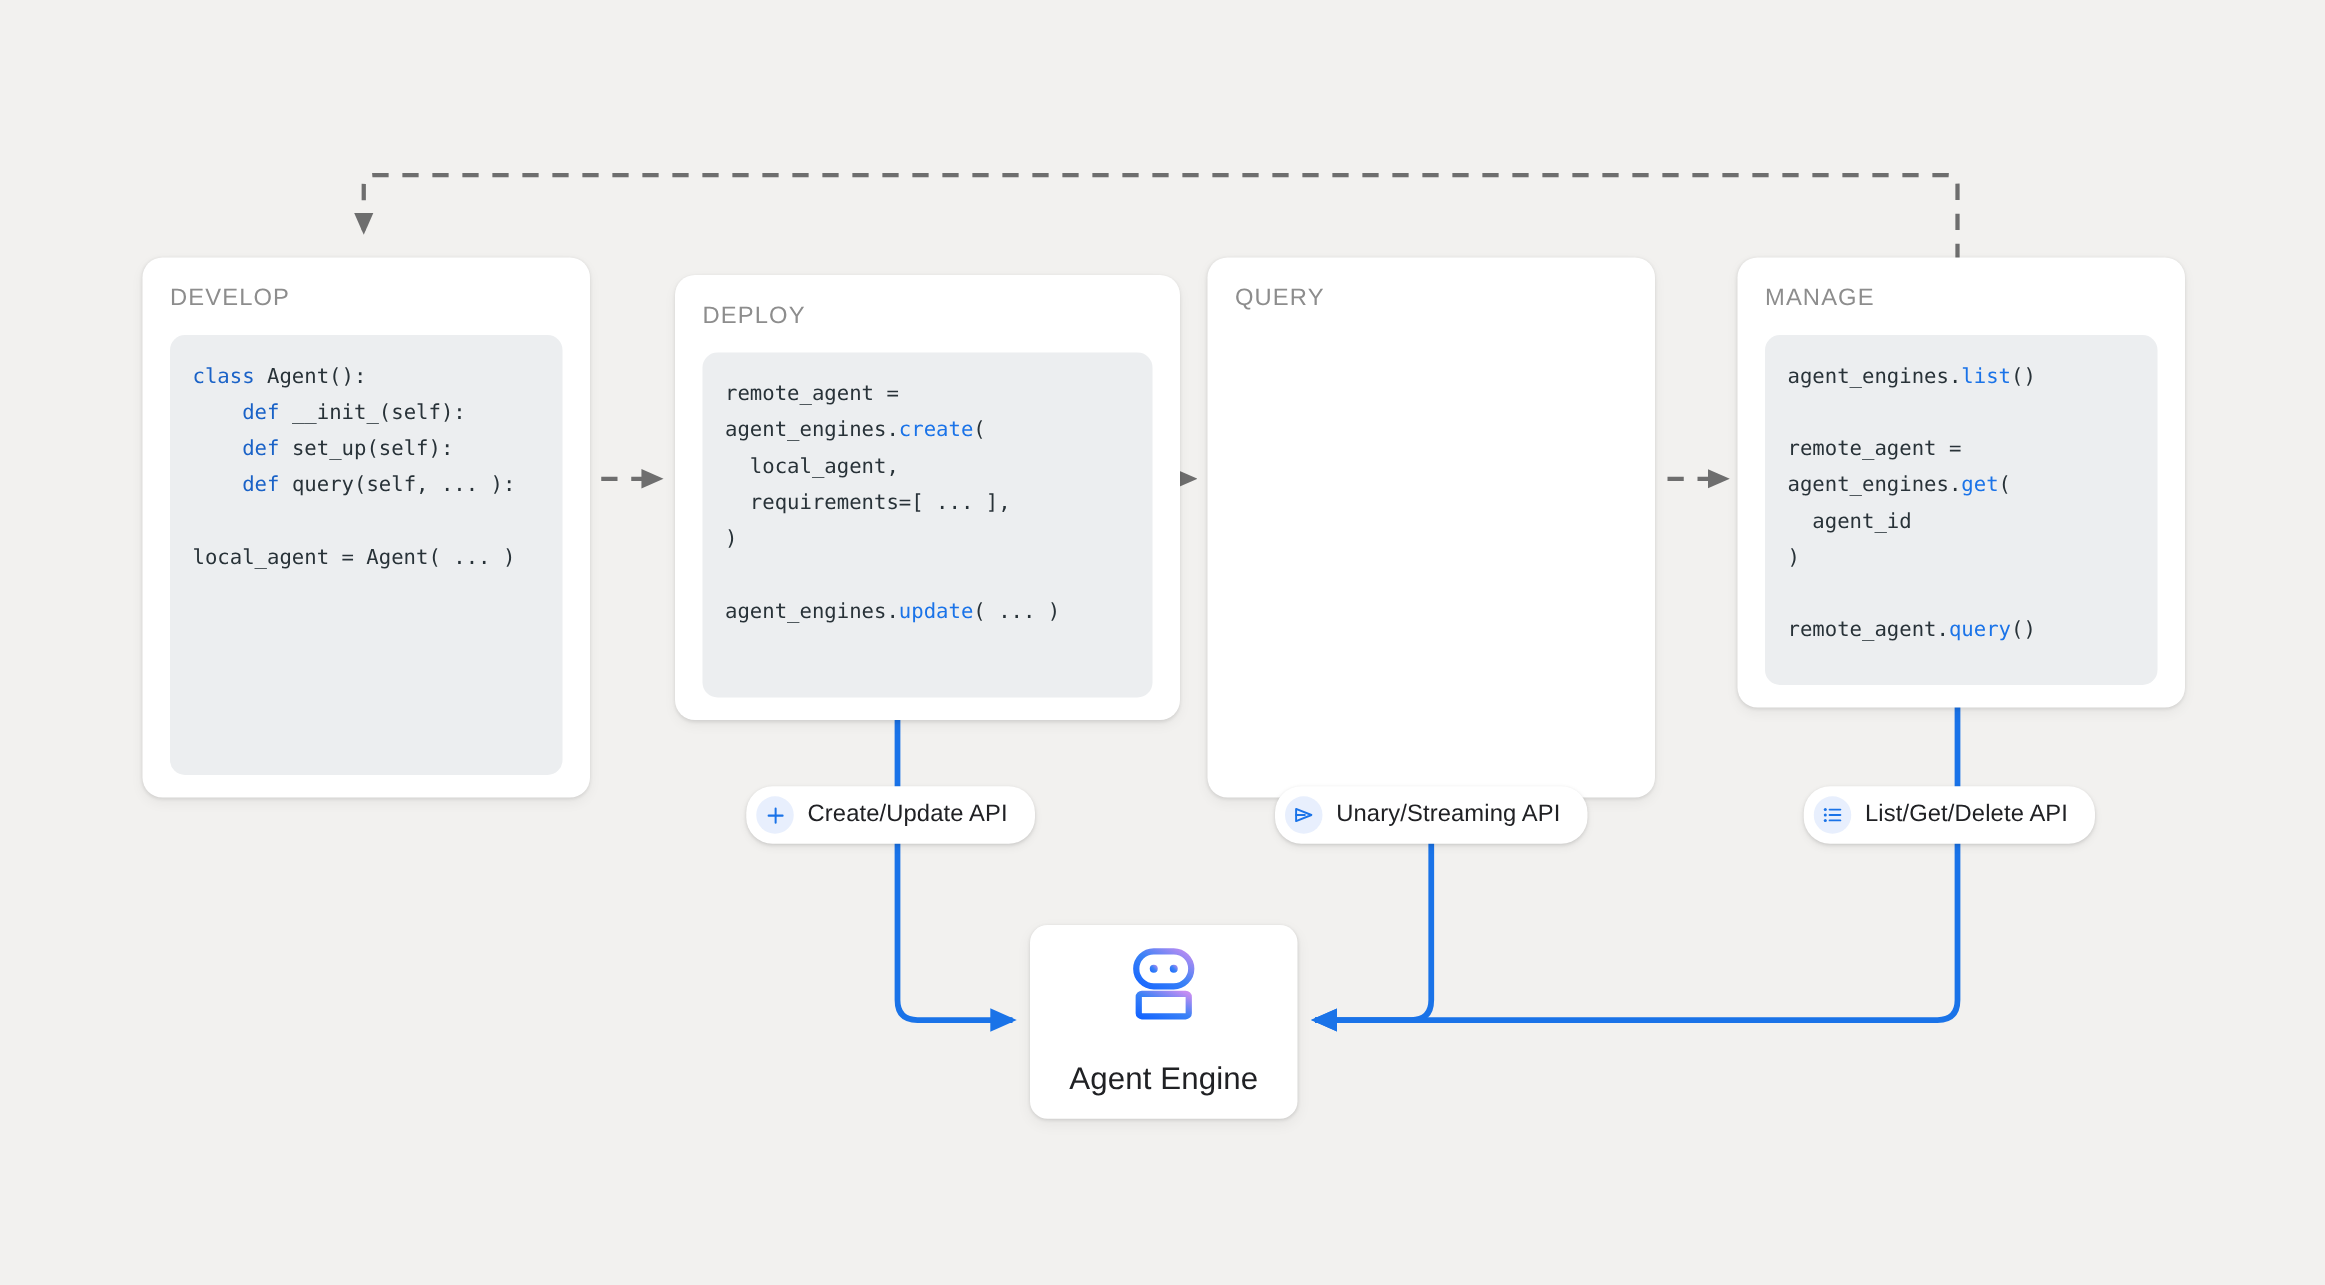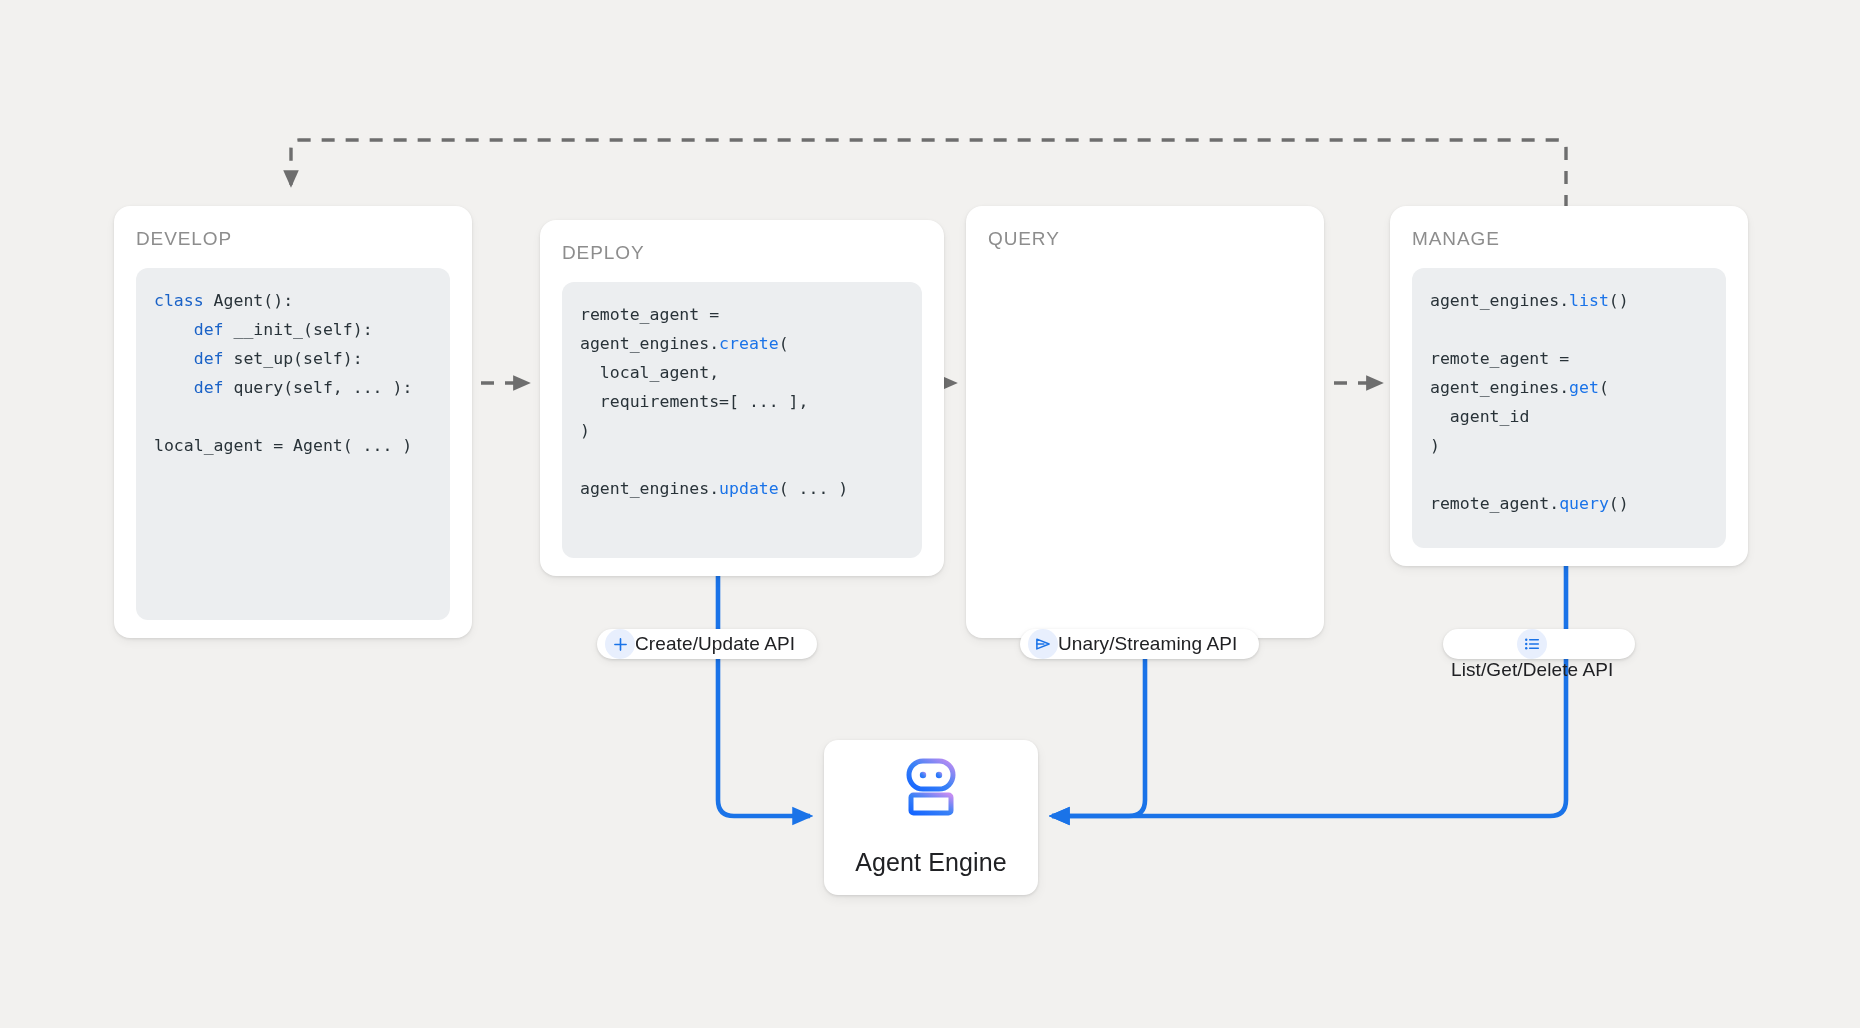--- a/index.html
+++ b/index.html
@@ -46,26 +46,27 @@
     white-space: pre;
     overflow: hidden;
   }
   .kw  { color: #1a62c7; }
   .fn  { color: #1a73e8; }
   .cm  { color: #9aa0a6; }
 
   
   .pill {
     position: absolute;
-    height: 30px;
+    height: 46px;
     background: #ffffff;
     border-radius: 21px;
     box-shadow: 0 1px 3px rgba(0,0,0,0.13), 0 3px 8px rgba(0,0,0,0.06);
     display: flex; align-items: center;
     padding: 0 22px 0 8px;
+    gap: 11px;
     white-space: nowrap;
   }
   .pill-label {
     font-size: 19px;
     color: #202124;
     letter-spacing: 0.1px;
   }
   .pill-ico {
     width: 30px; height: 30px;
     border-radius: 50%;
@@ -174,21 +175,21 @@
   <div class="pill" style="left:1020px; top:629px;">
     <span class="pill-ico">
       <svg width="18" height="18" viewBox="0 0 20 20" aria-hidden="true">
         <path d="M3.2 4.6 L16.8 10 L3.2 15.4 Z" fill="none" stroke="#1a73e8" stroke-width="1.7" stroke-linejoin="round"></path>
         <path d="M3.2 10 L11 10" stroke="#1a73e8" stroke-width="1.7" stroke-linecap="round"></path>
       </svg>
     </span>
     <span class="pill-label">Unary/Streaming API</span>
   </div>
 
-  <div class="pill" style="left:1443px; top:629px;flex-direction:column;">
+  <div class="pill" style="left:1443px; top:629px;">
     <span class="pill-ico">
       <svg width="18" height="18" viewBox="0 0 20 20" aria-hidden="true">
         <circle cx="3.6" cy="5.2" r="1.35" fill="#1a73e8"></circle>
         <circle cx="3.6" cy="10" r="1.35" fill="#1a73e8"></circle>
         <circle cx="3.6" cy="14.8" r="1.35" fill="#1a73e8"></circle>
         <path d="M7.4 5.2 H17 M7.4 10 H17 M7.4 14.8 H17" stroke="#1a73e8" stroke-width="1.7" stroke-linecap="round"></path>
       </svg>
     </span>
     <span class="pill-label">List/Get/Delete API</span>
   </div>

